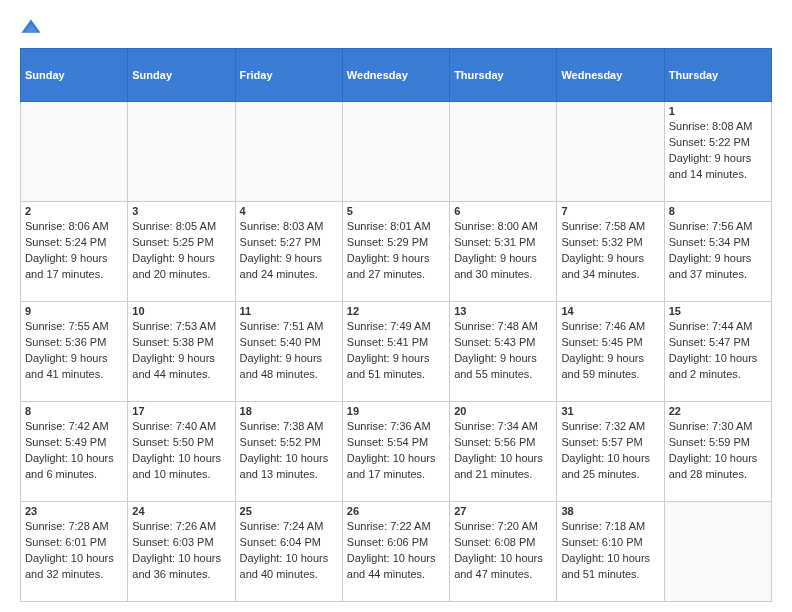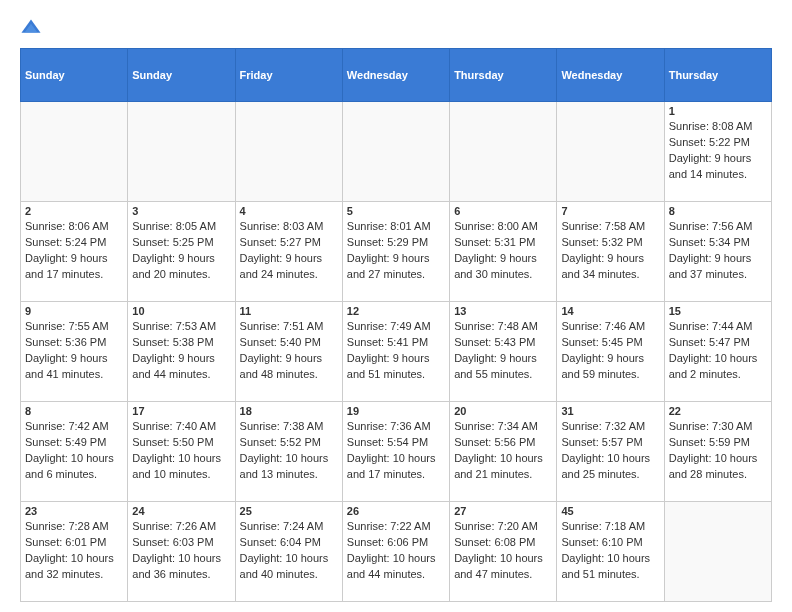--- a/index.html
+++ b/index.html
@@ -251,20 +251,20 @@
           </td>
           <td>
             <span class="day-num">26</span>
             <div class="day-info">Sunrise: 7:22 AM<br>Sunset: 6:06 PM<br>Daylight: 10 hours<br>and 44 minutes.</div>
           </td>
           <td>
             <span class="day-num">27</span>
             <div class="day-info">Sunrise: 7:20 AM<br>Sunset: 6:08 PM<br>Daylight: 10 hours<br>and 47 minutes.</div>
           </td>
           <td>
-            <span class="day-num">45</span>
+            <span class="day-num">38</span>
             <div class="day-info">Sunrise: 7:18 AM<br>Sunset: 6:10 PM<br>Daylight: 10 hours<br>and 51 minutes.</div>
           </td>
           <td class="empty"></td>
         </tr>
       </tbody>
   </table>
 </div>
 
 </body></html>

